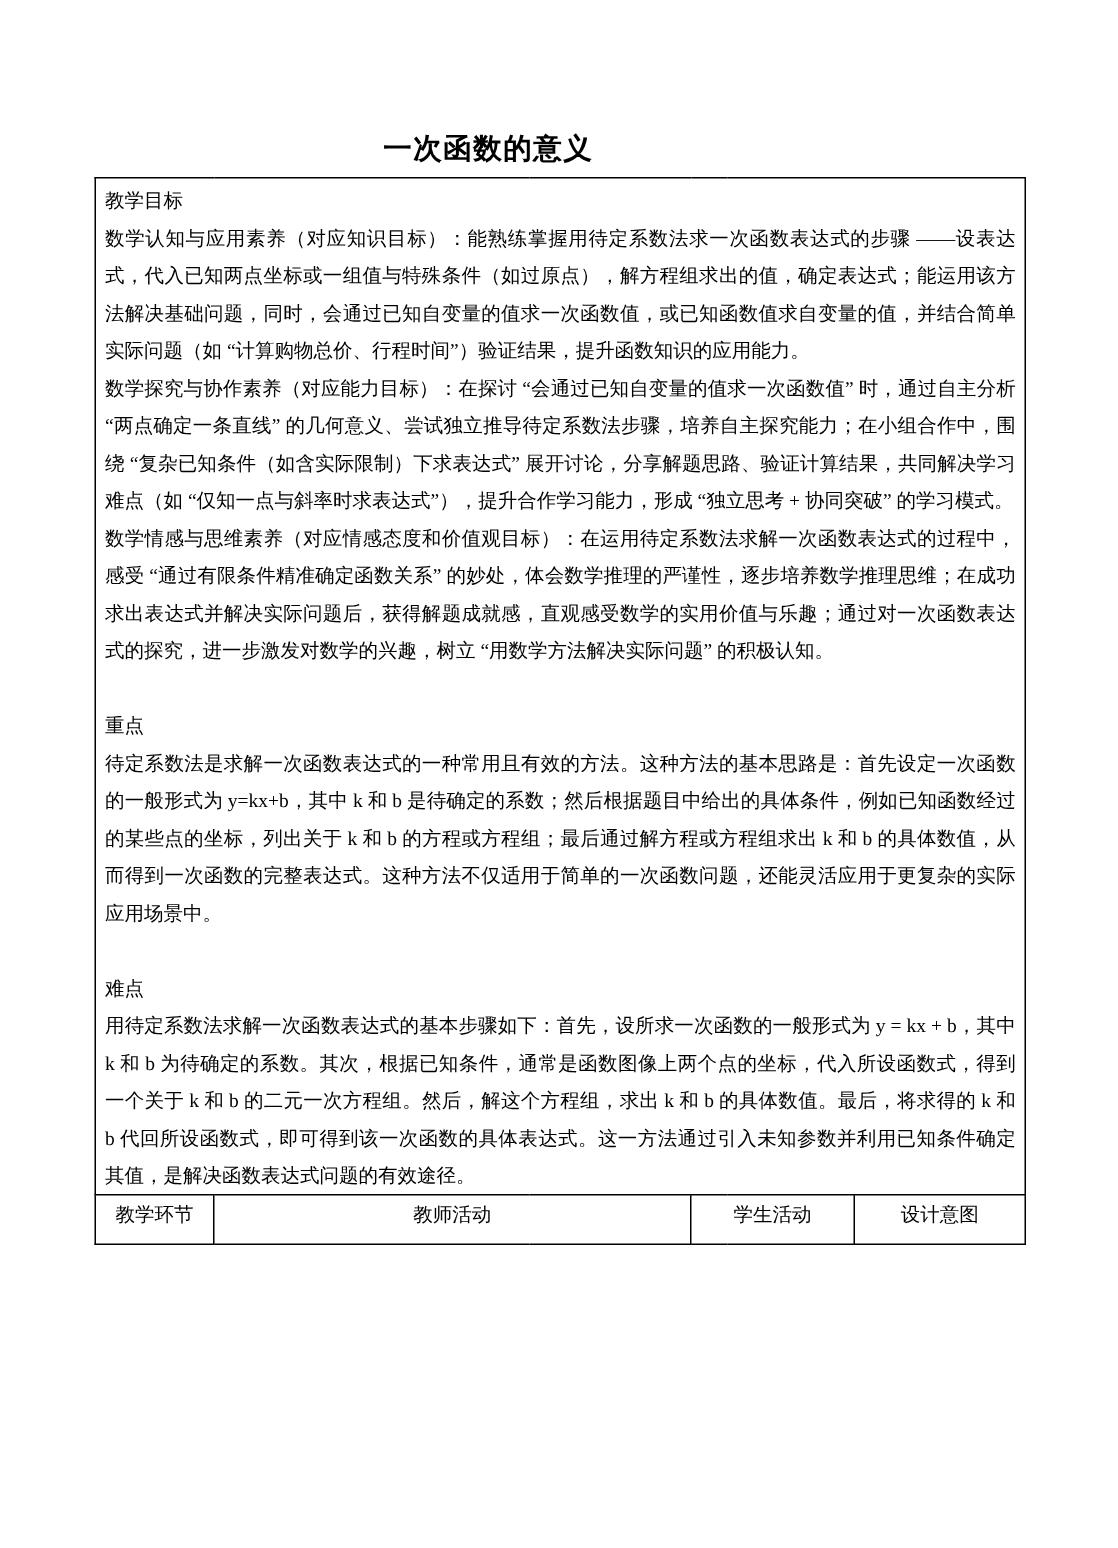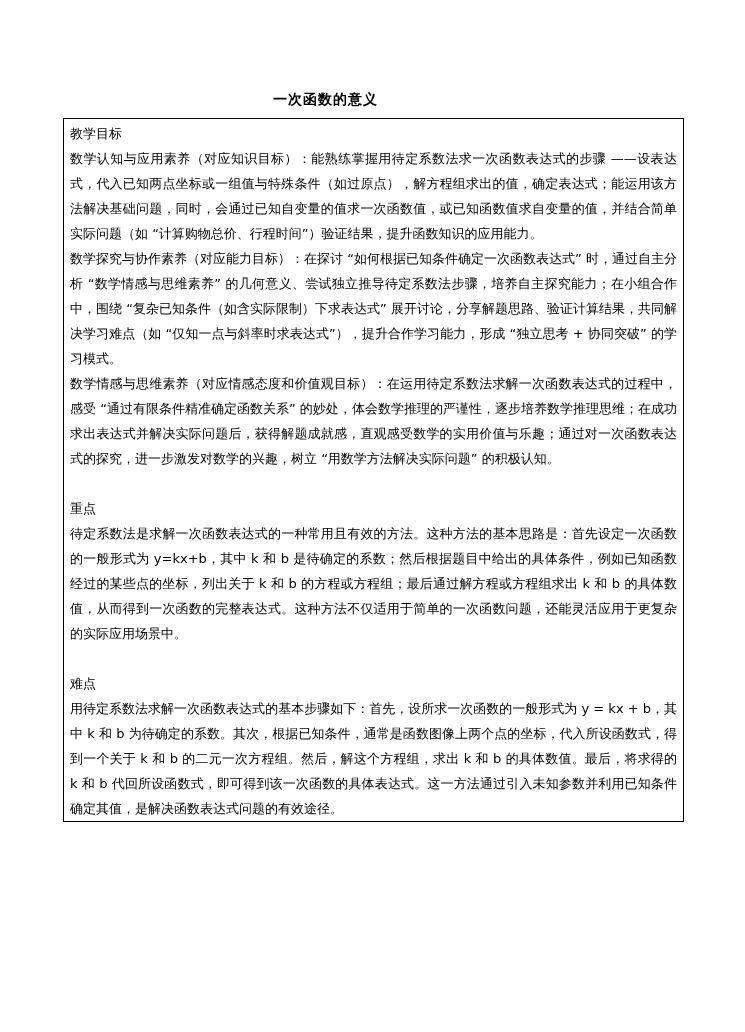--- a/index.html
+++ b/index.html
@@ -15,39 +15,40 @@
       color: #000;
       overflow: hidden;
     }
     .title {
       position: absolute;
       top: 86px;
       left: 0;
       width: 651px;
       text-align: center;
       font-family: "DejaVu Serif", "Liberation Serif", serif;
-      font-size: 14px;
+      font-size: 19px;
       font-weight: bold;
       letter-spacing: 1px;
       line-height: 26px;
     }
     table.doc {
       position: absolute;
       top: 118px;
       left: 63px;
       width: 620px;
       border-collapse: collapse;
       table-layout: fixed;
       font-size: 13px;
     }
     table.doc td {
       border: 1px solid #000;
       padding: 0 6px;
       vertical-align: top;
       line-height: 25px;
+      font-family: Liberation Serif, serif;
     }
     .content-cell {
       padding-top: 2px !important;
       padding-bottom: 0 !important;
     }
     .content-cell p {
       margin: 0;
       text-align: justify;
     }
     .blank-line { height: 25px; }
@@ -83,24 +84,30 @@
     <col style="width:108px">
     <col style="width:24px">
     <col style="width:85px">
     <col style="width:114px">
   </colgroup>
   <tbody>
       <tr>
     <td class="content-cell" colspan="7">
       <p>教学目标</p>
       <p>数学认知与应用素养（对应知识目标）：能熟练掌握用待定系数法求一次函数表达式的步骤 ——设表达式，代入已知两点坐标或一组值与特殊条件（如过原点），解方程组求出的值，确定表达式；能运用该方法解决基础问题，同时，会通过已知自变量的值求一次函数值，或已知函数值求自变量的值，并结合简单实际问题（如 “计算购物总价、行程时间”）验证结果，提升函数知识的应用能力。</p>
-      <p>数学探究与协作素养（对应能力目标）：在探讨 “如何根据已知条件确定一次函数表达式” 时，通过自主分析 “数学情感与思维素养” 的几何意义、尝试独立推导待定系数法步骤，培养自主探究能力；在小组合作中，围绕 “复杂已知条件（如含实际限制）下求表达式” 展开讨论，分享解题思路、验证计算结果，共同解决学习难点（如 “仅知一点与斜率时求表达式”），提升合作学习能力，形成 “独立思考 + 协同突破” 的学习模式。</p>
+      <p>数学探究与协作素养（对应能力目标）：在探讨 “会通过已知自变量的值求一次函数值” 时，通过自主分析 “两点确定一条直线” 的几何意义、尝试独立推导待定系数法步骤，培养自主探究能力；在小组合作中，围绕 “复杂已知条件（如含实际限制）下求表达式” 展开讨论，分享解题思路、验证计算结果，共同解决学习难点（如 “仅知一点与斜率时求表达式”），提升合作学习能力，形成 “独立思考 + 协同突破” 的学习模式。</p>
       <p>数学情感与思维素养（对应情感态度和价值观目标）：在运用待定系数法求解一次函数表达式的过程中，感受 “通过有限条件精准确定函数关系” 的妙处，体会数学推理的严谨性，逐步培养数学推理思维；在成功求出表达式并解决实际问题后，获得解题成就感，直观感受数学的实用价值与乐趣；通过对一次函数表达式的探究，进一步激发对数学的兴趣，树立 “用数学方法解决实际问题” 的积极认知。</p>
       <div class="blank-line"></div>
       <p>重点</p>
       <p>待定系数法是求解一次函数表达式的一种常用且有效的方法。这种方法的基本思路是：首先设定一次函数的一般形式为 y=kx+b，其中 k 和 b 是待确定的系数；然后根据题目中给出的具体条件，例如已知函数经过的某些点的坐标，列出关于 k 和 b 的方程或方程组；最后通过解方程或方程组求出 k 和 b 的具体数值，从而得到一次函数的完整表达式。这种方法不仅适用于简单的一次函数问题，还能灵活应用于更复杂的实际应用场景中。</p>
       <div class="blank-line"></div>
       <p>难点</p>
       <p>用待定系数法求解一次函数表达式的基本步骤如下：首先，设所求一次函数的一般形式为 y = kx + b，其中 k 和 b 为待确定的系数。其次，根据已知条件，通常是函数图像上两个点的坐标，代入所设函数式，得到一个关于 k 和 b 的二元一次方程组。然后，解这个方程组，求出 k 和 b 的具体数值。最后，将求得的 k 和 b 代回所设函数式，即可得到该一次函数的具体表达式。这一方法通过引入未知参数并利用已知条件确定其值，是解决函数表达式问题的有效途径。</p>
     </td>
   </tr>
+  <tr class="row-header">
+    <td>教学环节</td>
+    <td colspan="3">教师活动</td>
+    <td colspan="2">学生活动</td>
+    <td>设计意图</td>
+  </tr>
 </tbody>
   </table>
 
 </body></html>

